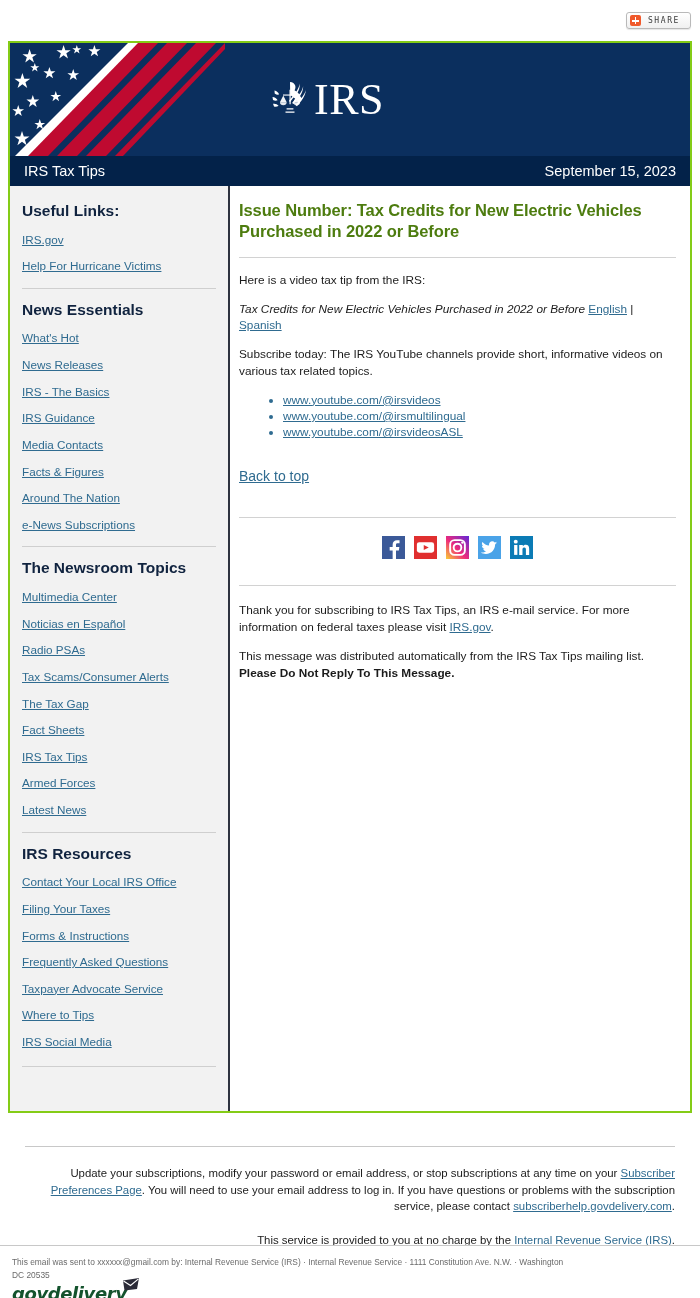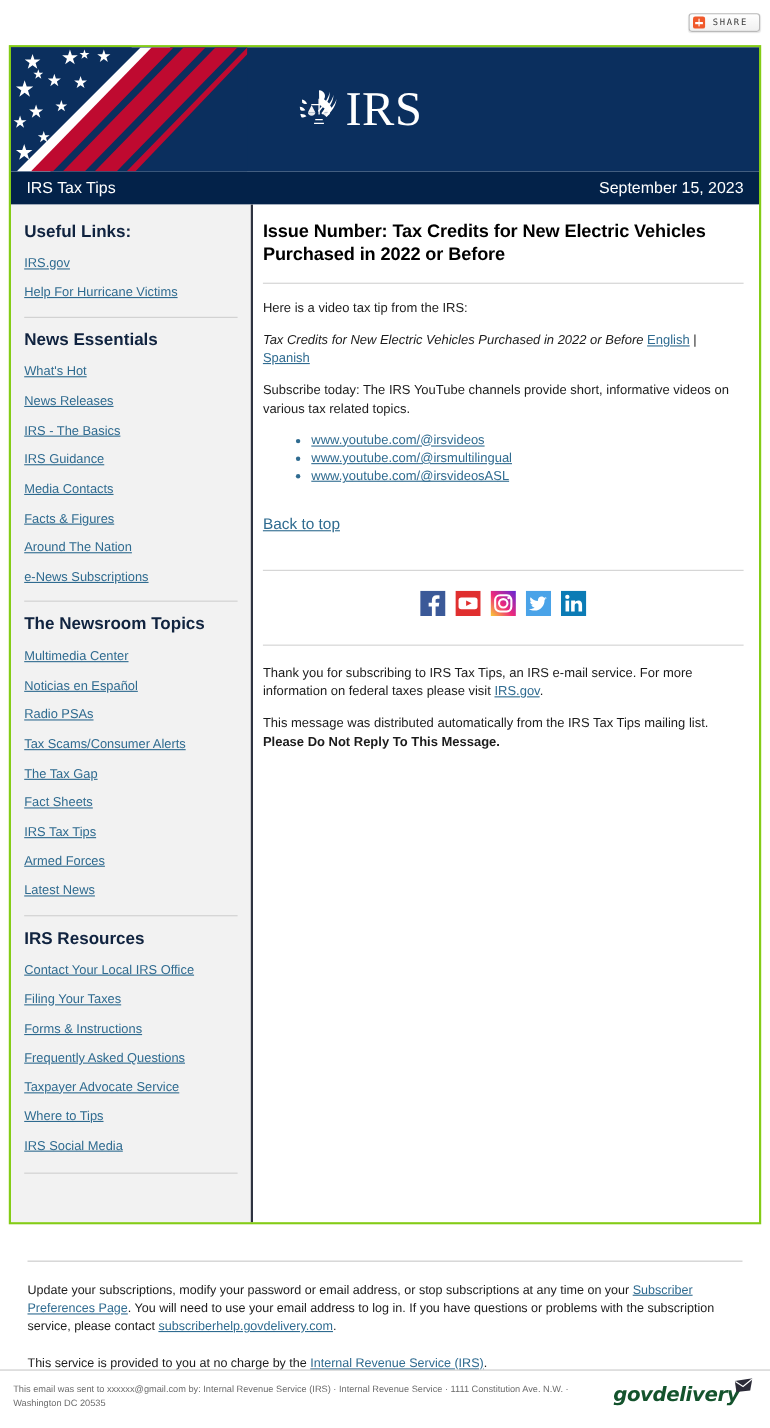--- a/index.html
+++ b/index.html
@@ -151,21 +151,21 @@
 
   .content {
     flex: 1 1 auto;
     padding: 14px 14px 14px 9px;
     box-sizing: border-box;
     background: #fff;
   }
   .issue-title {
     font-size: 16.5px;
     font-weight: bold;
-    color: #000000;
+    color: #4d7c0f;
     line-height: 1.3;
     margin: 0 0 14px 0;
     letter-spacing: -0.1px;
   }
   .content-rule {
     border: 0;
     border-top: 1px solid #d2d2d2;
     margin: 12px 0 14px 0;
   }
   .content-rule.wide { margin: 26px 0 16px 0; }
@@ -204,20 +204,21 @@
     justify-content: center;
     gap: 9px;
     margin: 0 0 4px 0;
   }
   .social-ic { width: 23px; height: 23px; display: block; }
 
   
   .footer-wrap {
     padding: 0 25px;
     box-sizing: border-box;
+    text-align: right;
   }
   .footer-rule {
     border: 0;
     border-top: 1px solid #c8c8c8;
     margin: 33px 0 0 0;
   }
   .footer-text {
     font-size: 11.4px;
     color: #1b1b1b;
     line-height: 1.45;
@@ -228,20 +229,21 @@
   .bottom-bar {
     position: absolute;
     left: 0; right: 0; bottom: 0;
     border-top: 1px solid #c8c8c8;
     padding: 10px 12px 0 12px;
     box-sizing: border-box;
     height: 53px;
     display: flex;
     align-items: flex-start;
     justify-content: space-between;
+    flex-direction: column;
   }
   .bottom-addr {
     font-size: 8.4px;
     color: #6b6b6b;
     line-height: 1.5;
     max-width: 560px;
   }
   .gd-logo {
     display: flex;
     align-items: flex-start;

